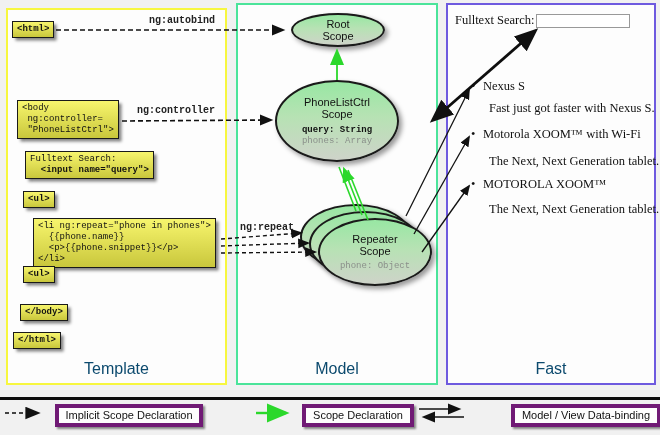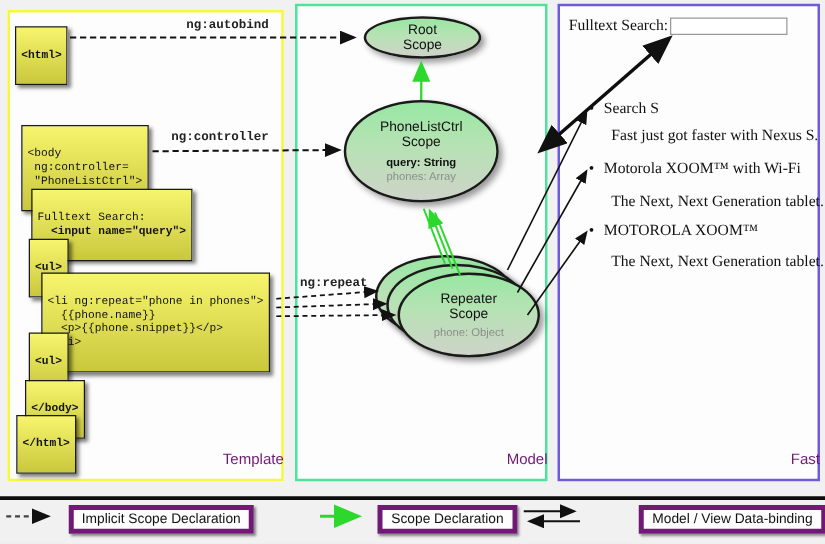--- a/index.html
+++ b/index.html
@@ -4,38 +4,38 @@
 <style>
   html,body{margin:0;padding:0;}
   body{font-family:"Liberation Sans",sans-serif;background:#e9e9e9;}
   .stage{position:relative;width:660px;height:435px;background:#f1f1f1;overflow:hidden;}
 
   
   .panel{position:absolute;background:#fdfdfd;border:2px solid #ccc;}
   .panel-template{left:6px;top:8px;width:217px;height:373px;border-color:var(--template_border,#f7f73f);}
   .panel-model{left:236px;top:3px;width:198px;height:378px;border-color:var(--model_border,#4be49a);}
   .panel-view{left:446px;top:3px;width:206px;height:378px;border-color:var(--view_border,#6e5adf);}
-  .panel-label{position:absolute;text-align:right;font-size:12px;color:#701a75;}
+  .panel-label{position:absolute;text-align:center;font-size:16px;color:#0c4a6e;}
 
   
   .codebox{position:absolute;background:linear-gradient(to bottom,var(--code_box_top,#f7f56d),var(--code_box_bottom,#c9c73c));
     border:1.5px solid #1a1a1a;box-shadow:2.5px 2.5px 3px rgba(0,0,0,.5);
-    padding:17px 4px;font-family:"Liberation Mono",monospace;font-size:9px;line-height:11px;color:#111;z-index:2;}
+    padding:2px 4px;font-family:"Liberation Mono",monospace;font-size:9px;line-height:11px;color:#111;z-index:2;}
   .cl{white-space:pre;}
   .b{font-weight:bold;}
 
   
   .edge-label{position:absolute;font-family:"Liberation Mono",monospace;font-weight:bold;font-size:10px;color:#222;text-align:center;z-index:2;}
 
   
   .ellipse{position:absolute;border:2px solid #1a1a1a;border-radius:50%;
     background:linear-gradient(to bottom,var(--scope_fill_top,#98e7a3) 0%,#b7e2b4 45%,var(--scope_fill_bottom,#ced3c9) 100%);
     box-shadow:3px 3px 5px rgba(0,0,0,.4);display:flex;flex-direction:column;align-items:center;justify-content:center;z-index:2;}
   .scope-title{font-size:11px;line-height:12px;color:#111;text-align:center;}
-  .prop{font-family:Liberation Sans, sans-serif;font-size:9px;line-height:11px;color:#111;}
+  .prop{font-family:Liberation Mono, monospace;font-size:9px;line-height:11px;color:#111;}
   .prop.gray{color:#8a8f8a;}
 
   
   .view-text{position:absolute;font-family:"Liberation Serif",serif;font-size:12.5px;color:#111;z-index:2;}
   .search-input{position:absolute;left:536px;top:14px;width:88px;height:12px;border:1.5px solid #999;background:#fff;z-index:2;padding:0 2px;font-size:10px;}
   .bullet{display:inline-block;width:12px;}
 
   
   svg.arrows{position:absolute;left:0;top:0;z-index:5;pointer-events:none;}
 
@@ -117,21 +117,21 @@
   <div class="ellipse" style="left:318px;top:218px;width:110px;height:64px;">
     <div class="scope-title">Repeater</div>
     <div class="scope-title">Scope</div>
     <div style="height:4px;"></div>
     <div class="prop gray">phone: Object</div>
   </div>
 
   <div class="view-text" style="left:455px;top:13px;">Fulltext Search:</div>
   <input class="search-input" type="text" value="" style="">
 
-  <div class="view-text" style="left:471px;top:79px;"><span class="bullet">•</span><span>Search S</span></div>
+  <div class="view-text" style="left:471px;top:79px;"><span class="bullet">•</span><span>Nexus S</span></div>
   <div class="view-text" style="left:489px;top:101px;">Fast just got faster with Nexus S.</div>
 
   <div class="view-text" style="left:471px;top:127px;"><span class="bullet">•</span><span>Motorola XOOM™  with Wi-Fi</span></div>
   <div class="view-text" style="left:489px;top:154px;">The Next, Next Generation tablet.</div>
 
   <div class="view-text" style="left:471px;top:177px;"><span class="bullet">•</span><span>MOTOROLA XOOM™</span></div>
   <div class="view-text" style="left:489px;top:202px;">The Next, Next Generation tablet.</div>
 
   <div class="separator"></div>
   <div class="legend-box" style="left:55px;width:140px;">Implicit Scope Declaration</div>

